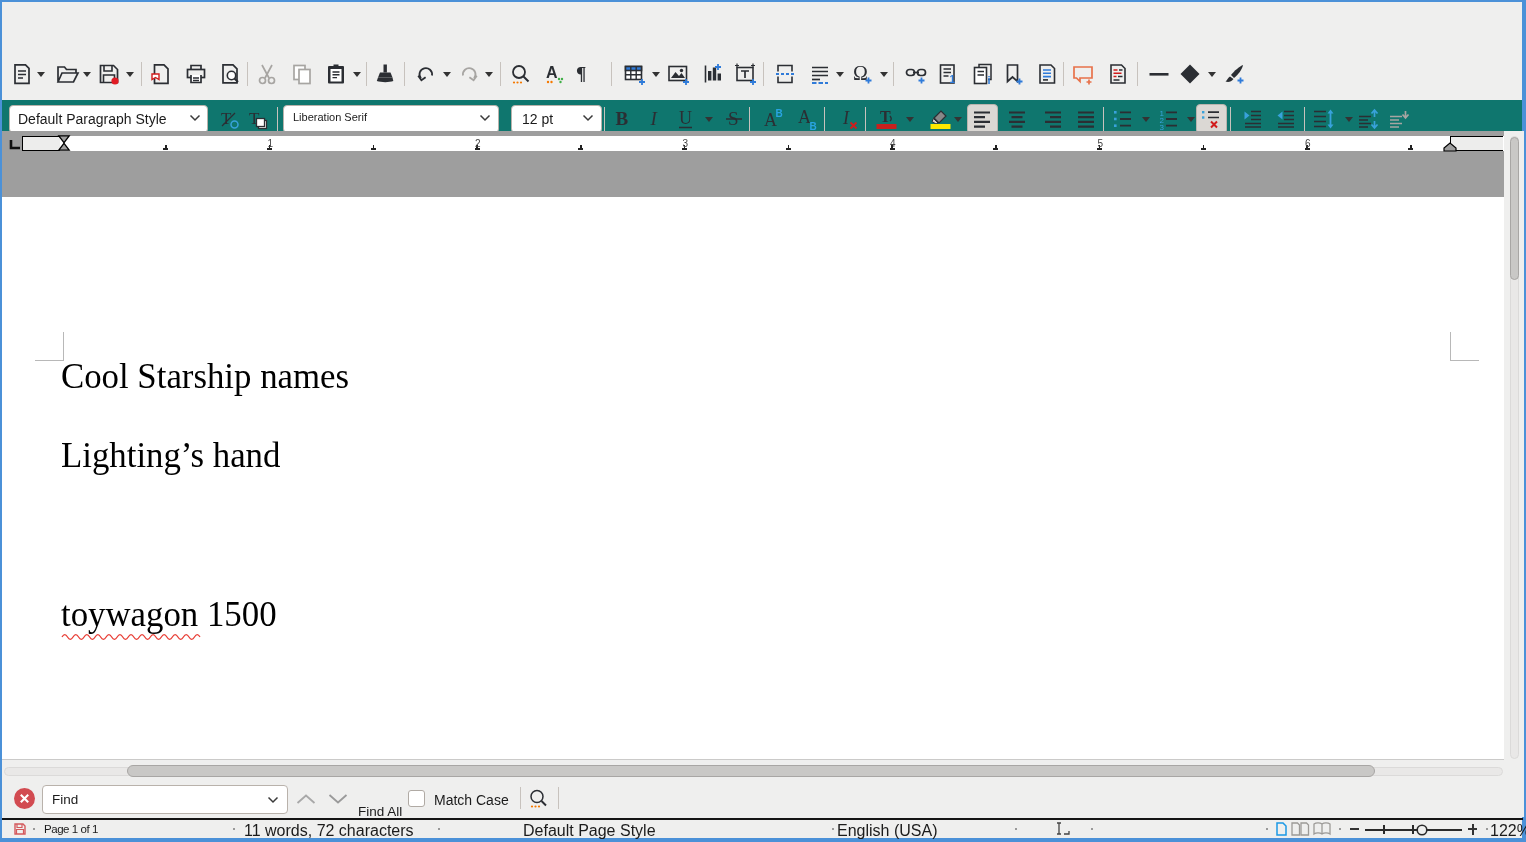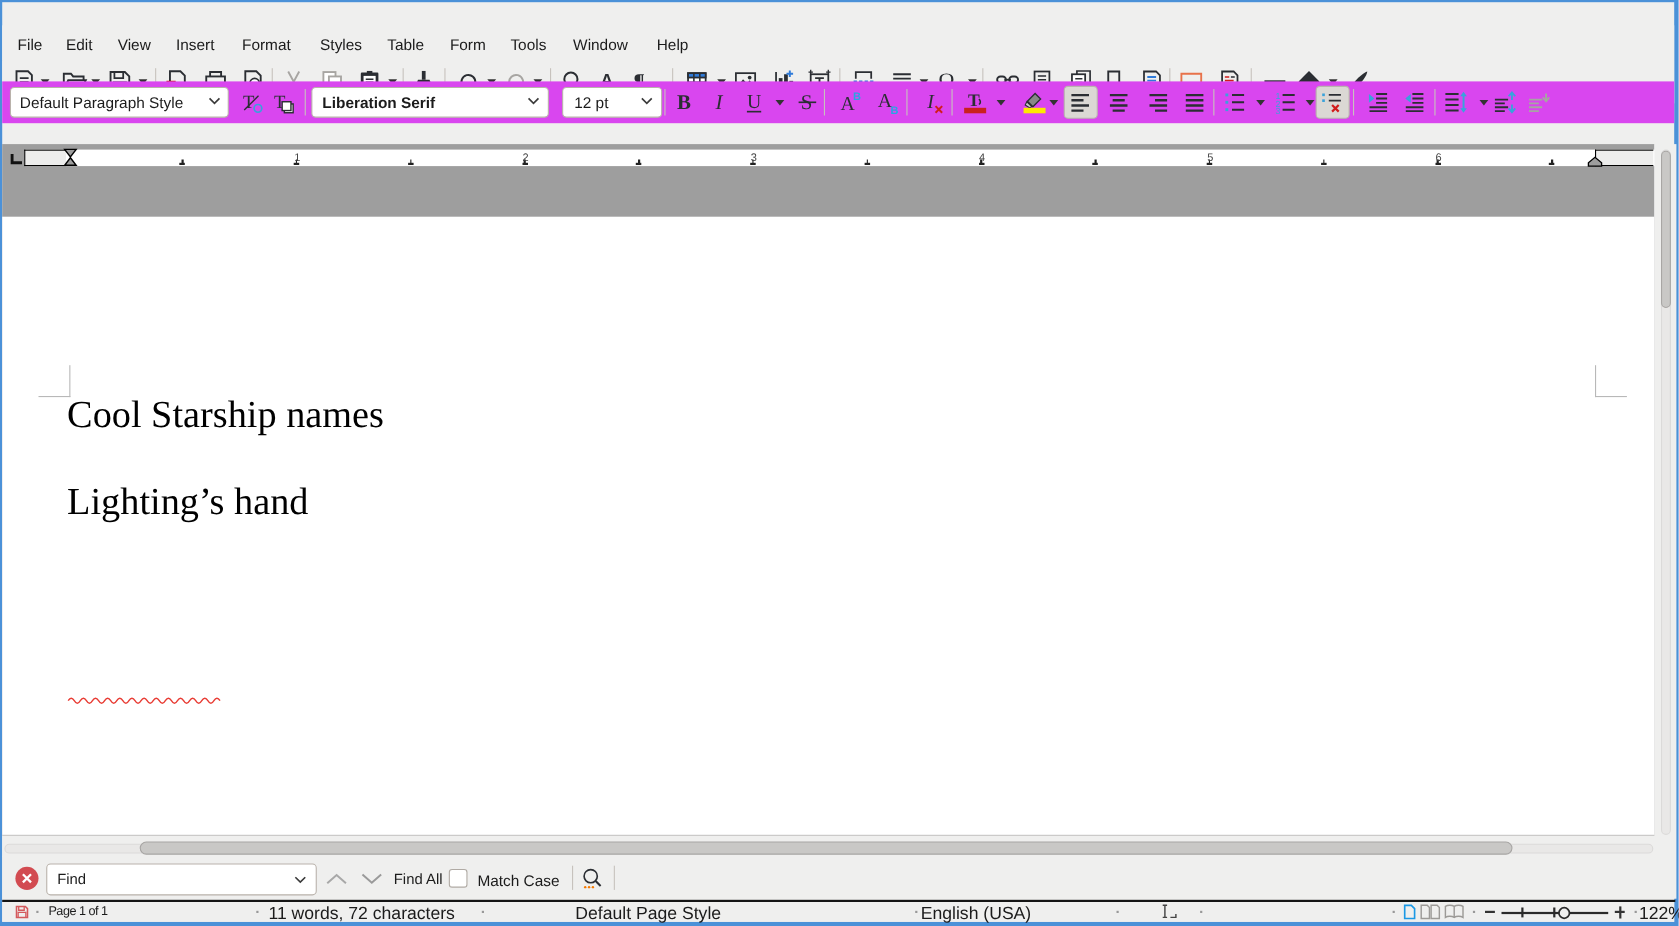--- a/index.html
+++ b/index.html
@@ -5,21 +5,21 @@
 * { margin:0; padding:0; box-sizing:border-box; }
 html,body { width:1526px; height:842px; overflow:hidden; }
 body { font-family:"Liberation Sans", sans-serif; position:relative; background:#4b91d8; }
 .abs { position:absolute; }
 #win { position:absolute; left:2px; top:2px; width:1520px; height:836px; background:#efefee; }
 #titlebar { position:absolute; left:0; top:0; width:100%; height:21px; background:#2e323b; }
 #title { position:absolute; left:0; top:3px; width:100%; text-align:center; font-size:12.5px; font-weight:bold; color:#c9cbce; }
 #menubar { position:absolute; left:0; top:21px; width:100%; height:32px; background:#efefee; }
 .mi { position:absolute; top:9px; font-size:14px; color:#1b1b1b; }
 #tb1 { position:absolute; left:0; top:53px; width:100%; height:39px; background:#efefee; }
-#tb2 { position:absolute; left:0; top:72px; width:100%; height:38px; background:#d946ef; }
+#tb2 { position:absolute; left:0; top:98px; width:100%; height:38px; background:#0f766e; }
 .sep { position:absolute; width:1px; height:24px; background:#c7c2bd; }
 .da { position:absolute; width:0; height:0; border-left:4px solid transparent; border-right:4px solid transparent; border-top:5px solid #333; }
 #grayarea { position:absolute; left:0; top:128.5px; width:1501.5px; height:628.5px; background:#9e9e9e; }
 #page { position:absolute; left:0; top:66px; width:1501.5px; height:562.5px; background:#ffffff; }
 .docline { position:absolute; left:59px; font-family:"Liberation Serif", serif; font-size:34.8px; line-height:1; color:#000; white-space:pre; }
 .corner { position:absolute; background:#b8b8b8; }
 #ruler { position:absolute; left:20px; top:5px; width:1483px; height:15px; background:#fff; }
 .rnum { position:absolute; top:2px; font-size:10px; color:#444; }
 #vscroll { position:absolute; left:1501.5px; top:128.5px; width:20px; height:686px; background:#efefee; }
 #vtrack { position:absolute; left:6px; top:5px; width:9.5px; height:623px; background:#e9e8e7; border:1px solid #dbdad9; border-radius:5px; }
@@ -31,33 +31,20 @@
 #statusbar { position:absolute; left:0; top:818px; width:100%; height:18px; background:#efefee; }
 .st { position:absolute; top:2px; font-size:16px; color:#1b1b1b; }
 svg { position:absolute; overflow:visible; }
 .press { position:absolute; background:#dbd8d4; border:1px solid #b9b4ae; border-radius:4px; }
 .combo { position:absolute; background:#fff; border:1px solid #b9b2ab; border-radius:4px; }
 .cbtext { position:absolute; font-size:13.5px; color:#1b1b1b; }
 </style>
 </head>
 <body>
 <div id="win">
-  <div id="menubar">
-    <span class="mi" style="left:14px;">File</span>
-    <span class="mi" style="left:58px;">Edit</span>
-    <span class="mi" style="left:105px;">View</span>
-    <span class="mi" style="left:158px;">Insert</span>
-    <span class="mi" style="left:218px;">Format</span>
-    <span class="mi" style="left:289px;">Styles</span>
-    <span class="mi" style="left:350px;">Table</span>
-    <span class="mi" style="left:407px;">Form</span>
-    <span class="mi" style="left:462px;">Tools</span>
-    <span class="mi" style="left:519px;">Window</span>
-    <span class="mi" style="left:595px;">Help</span>
-  </div>
   <div id="tb1">
       <svg width="22" height="22" style="left:9px;top:8px;" viewBox="0 0 22 22">
         <path d="M4 1.8 h10.5 l3.5 3.5 v15 H4 z" fill="none" stroke="#2b2e33" stroke-width="1.7"></path>
         <path d="M7 8 h8 M7 11.5 h8 M7 15 h5" stroke="#2b2e33" stroke-width="1.5"></path>
       </svg>
       <div class="da" style="left:35px;top:16.5px;"></div>
       <svg width="22" height="22" style="left:54px;top:8px;" viewBox="0 0 22 22">
         <path d="M2 19 V4 h6.5 l2 2.5 H20 v4 M2 19 l4-9 h16 l-4.5 9 z" fill="none" stroke="#2b2e33" stroke-width="1.7"></path>
       </svg>
       <div class="da" style="left:81px;top:16.5px;"></div>
@@ -242,21 +229,21 @@
         <path d="M4 18 L17 5" stroke="#2b2e33" stroke-width="1.2"></path>
         <circle cx="16.5" cy="16.5" r="3.5" fill="none" stroke="#39a2db" stroke-width="1.5"></circle>
       </svg>
       <svg width="22" height="22" style="left:244px;top:8px;" viewBox="0 0 22 22">
         <text x="3" y="16" font-family="Liberation Serif" font-size="17" fill="#2b2e33">T</text>
         <rect x="12.5" y="12.5" width="8" height="8" fill="#fff" stroke="#2b2e33" stroke-width="1.3"></rect>
         <rect x="10.5" y="10.5" width="8" height="8" fill="#fff" stroke="#2b2e33" stroke-width="1.3"></rect>
       </svg>
       <div class="sep" style="left:275px;top:7px;height:24px;"></div>
       <div class="combo" style="left:281px;top:5px;width:216px;height:28px;"></div>
-      <span class="cbtext" style="left:291px;top:10.5px;font-size:14px;font-weight:bold;">Liberation Serif</span>
+      <span class="cbtext" style="left:291px;top:10.5px;font-size:11px;">Liberation Serif</span>
       <svg width="10" height="6" style="left:478px;top:15px;" viewBox="0 0 10 6">
         <path d="M0.5 0.5 L5 5 L9.5 0.5" fill="none" stroke="#3a3a3a" stroke-width="1.5"></path>
       </svg>
       <div class="combo" style="left:509px;top:5px;width:91px;height:28px;"></div>
       <span class="cbtext" style="left:520px;top:10.5px;font-size:14px;">12 pt</span>
       <svg width="10" height="6" style="left:581px;top:15px;" viewBox="0 0 10 6">
         <path d="M0.5 0.5 L5 5 L9.5 0.5" fill="none" stroke="#3a3a3a" stroke-width="1.5"></path>
       </svg>
       <div class="sep" style="left:602px;top:7px;height:24px;"></div>
       <svg width="22" height="22" style="left:609px;top:8px;" viewBox="0 0 22 22">
@@ -410,20 +397,21 @@
         <div class="abs" style="left:1388.0px;top:9.5px;width:1.5px;height:4px;background:#222;"></div>
         <div class="abs" style="left:1386.2px;top:12.8px;width:5px;height:1.7px;background:#222;"></div>
     </div>
     <div id="page">
       <div class="corner" style="left:61px; top:135px; width:1px; height:29px;"></div>
       <div class="corner" style="left:33px; top:163px; width:29px; height:1px;"></div>
       <div class="corner" style="left:1448px; top:135px; width:1px; height:29px;"></div>
       <div class="corner" style="left:1448px; top:163px; width:29px; height:1px;"></div>
       <div class="docline" style="top:242.5px;">Lighting’s hand</div>
       <div class="docline" style="top:163px;">Cool Starship names</div>
+      <div class="docline" style="top:401.5px;">toywagon 1500</div>
       <svg width="138" height="7" style="left:60px; top:435.5px;" viewBox="0 0 138 7">
           <path d="M0 5 q2.76 -4.6 5.52 0 t5.52 0 t5.52 0 t5.52 0 t5.52 0 t5.52 0 t5.52 0 t5.52 0 t5.52 0 t5.52 0 t5.52 0 t5.52 0 t5.52 0 t5.52 0 t5.52 0 t5.52 0 t5.52 0 t5.52 0 t5.52 0 t5.52 0 t5.52 0 t5.52 0 t5.52 0 t5.52 0 t5.52 0" fill="none" stroke="#e83c34" stroke-width="1.3"></path>
         </svg>
     </div>
   </div>
   <div id="vscroll">
       <div id="vtrack"></div>
       <div id="vthumb"></div>
     </div>
   <div id="hscrollrow">
@@ -439,21 +427,21 @@
       <span class="cbtext" style="left:50px;top:14px;">Find</span>
       <svg width="10" height="6" style="left:266px;top:19px;" viewBox="0 0 10 6">
         <path d="M0.5 0.5 L5 5 L9.5 0.5" fill="none" stroke="#3a3a3a" stroke-width="1.5"></path>
       </svg>
       <svg width="20" height="10" style="left:294px;top:16px;" viewBox="0 0 20 10">
         <path d="M1.5 9 L10 1.5 L18.5 9" fill="none" stroke="#a8a8a8" stroke-width="1.8"></path>
       </svg>
       <svg width="20" height="10" style="left:326px;top:16px;" viewBox="0 0 20 10">
         <path d="M1.5 1 L10 8.5 L18.5 1" fill="none" stroke="#9a9a9a" stroke-width="1.8"></path>
       </svg>
-      <span class="cbtext" style="left:356px;top:14px;">Find All</span>
+      <span class="cbtext" style="left:356px;top:26px;">Find All</span>
       <div class="abs" style="left:406px;top:12px;width:17px;height:17px;background:#fff;border:1px solid #b0aaa4;border-radius:3px;"></div>
       <span class="cbtext" style="left:432px;top:14px;font-size:14px;">Match Case</span>
       <div class="sep" style="left:518px;top:9px;height:22px;"></div>
       <svg width="22" height="22" style="left:525px;top:10px;" viewBox="0 0 22 22">
         <circle cx="10" cy="8.5" r="6" fill="none" stroke="#2b2e33" stroke-width="1.5"></circle>
         <path d="M14.5 13 l4.5 4.5" stroke="#2b2e33" stroke-width="1.9"></path>
         <circle cx="5" cy="18.5" r="1.1" fill="#f57900"></circle>
         <circle cx="8.5" cy="18.5" r="1.1" fill="#f57900"></circle>
         <circle cx="12" cy="18.5" r="1.1" fill="#f57900"></circle>
       </svg>

